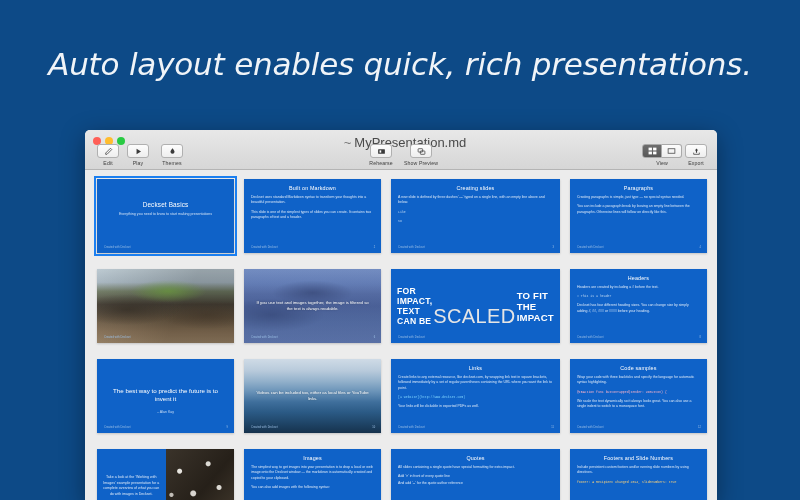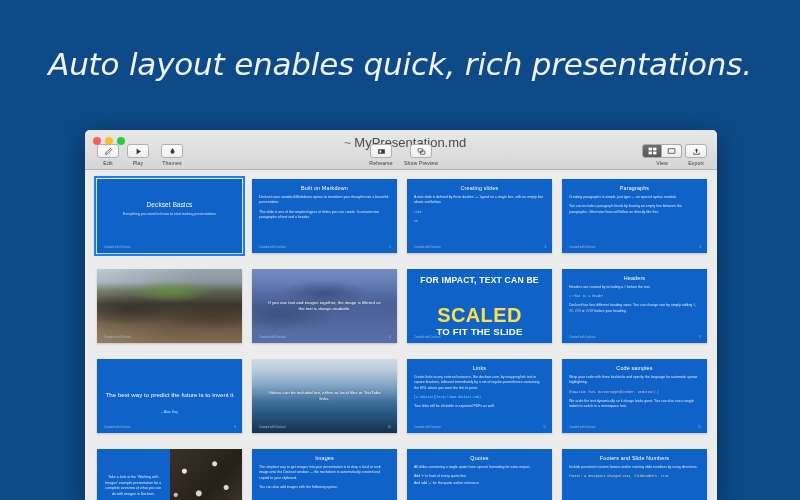--- a/index.html
+++ b/index.html
@@ -134,24 +134,24 @@
 
   
   .s-quote {
     position: absolute; left: 8px; right: 8px; top: 50%;
     transform: translateY(-55%);
     text-align: center; font-size: 6.2px; line-height: 1.35; color: #ffffff;
   }
   .s-attr { text-align: center; font-size: 3.6px; color: #c7dcf5; margin-top: 5px; }
 
   
-  .scaled { display: flex; flex-direction: column; justify-content: center;
+  .scaled { display: flex; flex-direction: row; justify-content: center;
             align-items: center; height: 100%; padding: 16px 6px; gap: 1px; }
   .scaled .l1 { font-size: 8.6px; font-weight: 700; color: #fff; letter-spacing: .2px; }
-  .scaled .l2 { font-size: 20px; font-weight: 700; color: #fde047; line-height: 1; letter-spacing: .4px; margin-top: 19px; }
+  .scaled .l2 { font-size: 20px; font-weight: 400; color: #e5e5e5; line-height: 1; letter-spacing: .4px; margin-top: 19px; }
   .scaled .l3 { font-size: 9.6px; font-weight: 700; color: #fff; letter-spacing: .2px; }
 
   
   .photo { position: absolute; inset: 0; }
   .photo.mountain {
     background:
       linear-gradient(180deg, #b9c7cf 0%, #a7b6c0 18%, #6f7a63 30%, #4a4338 48%, #6b5a44 68%, #8a7358 85%, #9a8366 100%);
   }
   .photo.mountain::after {
     content: ""; position: absolute; inset: 0;
@@ -372,21 +372,21 @@
         <div class="s-foot">Created with Deckset</div>
         <div class="s-num">6</div>
       </div>
     </div>
 
     <div class="slide-cell">
       <div class="slide">
         <div class="scaled">
           <div class="l1">FOR IMPACT, TEXT CAN BE</div>
           <div class="l2">SCALED</div>
-          <div class="l3">TO FIT THE SLIDE</div>
+          <div class="l3">TO FIT THE IMPACT</div>
         </div>
         <div class="s-foot">Created with Deckset</div>
       </div>
     </div>
 
     <div class="slide-cell">
       <div class="slide">
         <div class="slide-inner">
           <div class="s-title">Headers</div>
           <div class="s-body">

